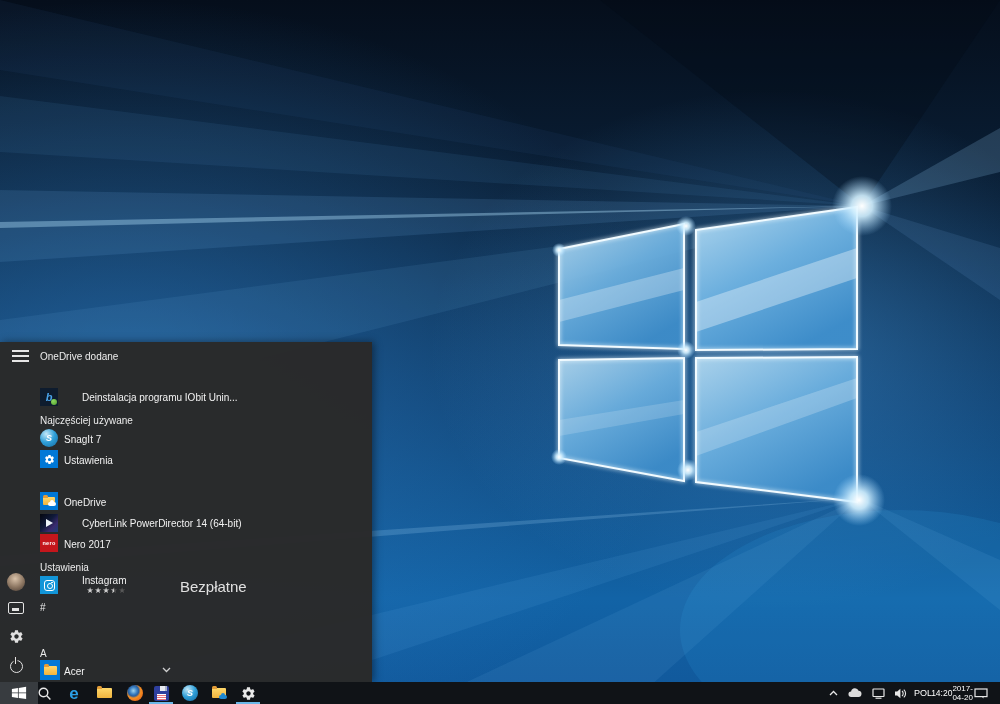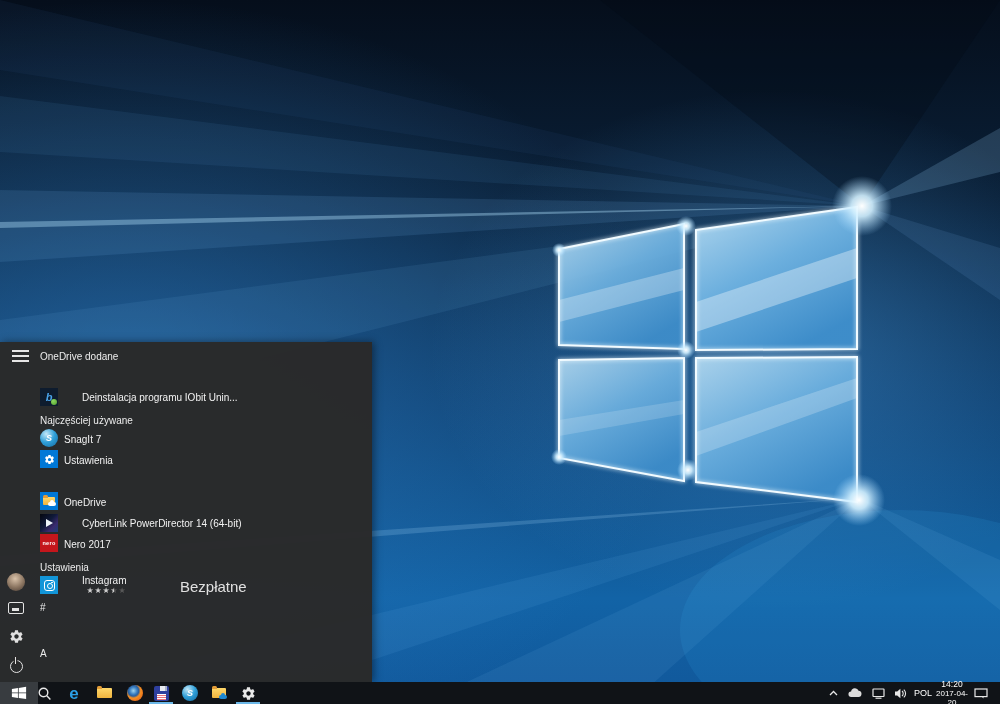--- a/index.html
+++ b/index.html
@@ -79,21 +79,21 @@
   .firefox { width:16px; height:16px; border-radius:50%;
              background:radial-gradient(circle at 40% 36%, #9fd4ef 0%, #3a7fc1 26%, #2a5f9e 38%, #f58f23 52%, #e86c1a 78%, #cf4d15 100%); }
   .floppy { width:15px; height:15px; background:#2e3f9e; border-radius:2px; position:relative; }
   .floppy::before { content:""; position:absolute; left:4px; top:0; width:7px; height:5px; background:#e8ecf2;
                     border-left:2px solid #2e3f9e; box-shadow:inset -2px 0 0 #aab2c8; }
   .floppy::after { content:""; position:absolute; left:3px; bottom:1px; width:9px; height:6px;
                    background:repeating-linear-gradient(180deg,#fff 0 1px,#e8707e 1px 2.2px); }
   .tray-btn { position:absolute; top:0; height:22px; display:flex; align-items:center; justify-content:center;
               background:none; border:none; cursor:pointer; color:#e8e8e8; }
   .lang { font-size:9px; color:#fff; }
-  .clock { flex-direction:column; line-height:9px; color:#fff;justify-content:center; }
+  .clock { flex-direction:row; line-height:9px; color:#fff;justify-content:center; }
   .clock .t { font-size:8.5px; }
   .clock .d { font-size:8px; }
 </style>
 </head>
 <body>
 
 <div class="stage">
 
   <svg class="wallpaper" width="1000" height="704" viewBox="0 0 1000 704" preserveAspectRatio="none">
     <defs>
@@ -239,20 +239,29 @@
           <span class="star half"></span>
             <span class="star"></span>
         </span>
       </span>
       <span class="badge">Bezpłatne</span>
     </div>
 
     <div class="hdr" style="top:260px">#</div>
 
     <div class="hdr" style="top:306px">A</div>
+    <div class="row" style="top:318px; height:22px">
+      <span class="tile t-blue t-big">
+          <i class="folder big"></i>
+        </span>
+      <span class="lbl">Acer</span>
+      <svg class="chev" width="9" height="6" viewBox="0 0 9 6">
+        <polyline points="1,1 4.5,4.5 8,1" fill="none" stroke="#cfcfcf" stroke-width="1.3"></polyline>
+        </svg>
+    </div>
 
     <button class="rail-btn avatar" aria-label="user"></button>
     <button class="rail-btn fe-rail" aria-label="explorer">
         <i></i>
       </button>
     <button class="rail-btn gear-rail" aria-label="settings">
       <svg width="15" height="15" viewBox="0 0 24 24" fill="currentColor">
           <use href="#gearpath"></use>
         </svg>
     </button>

